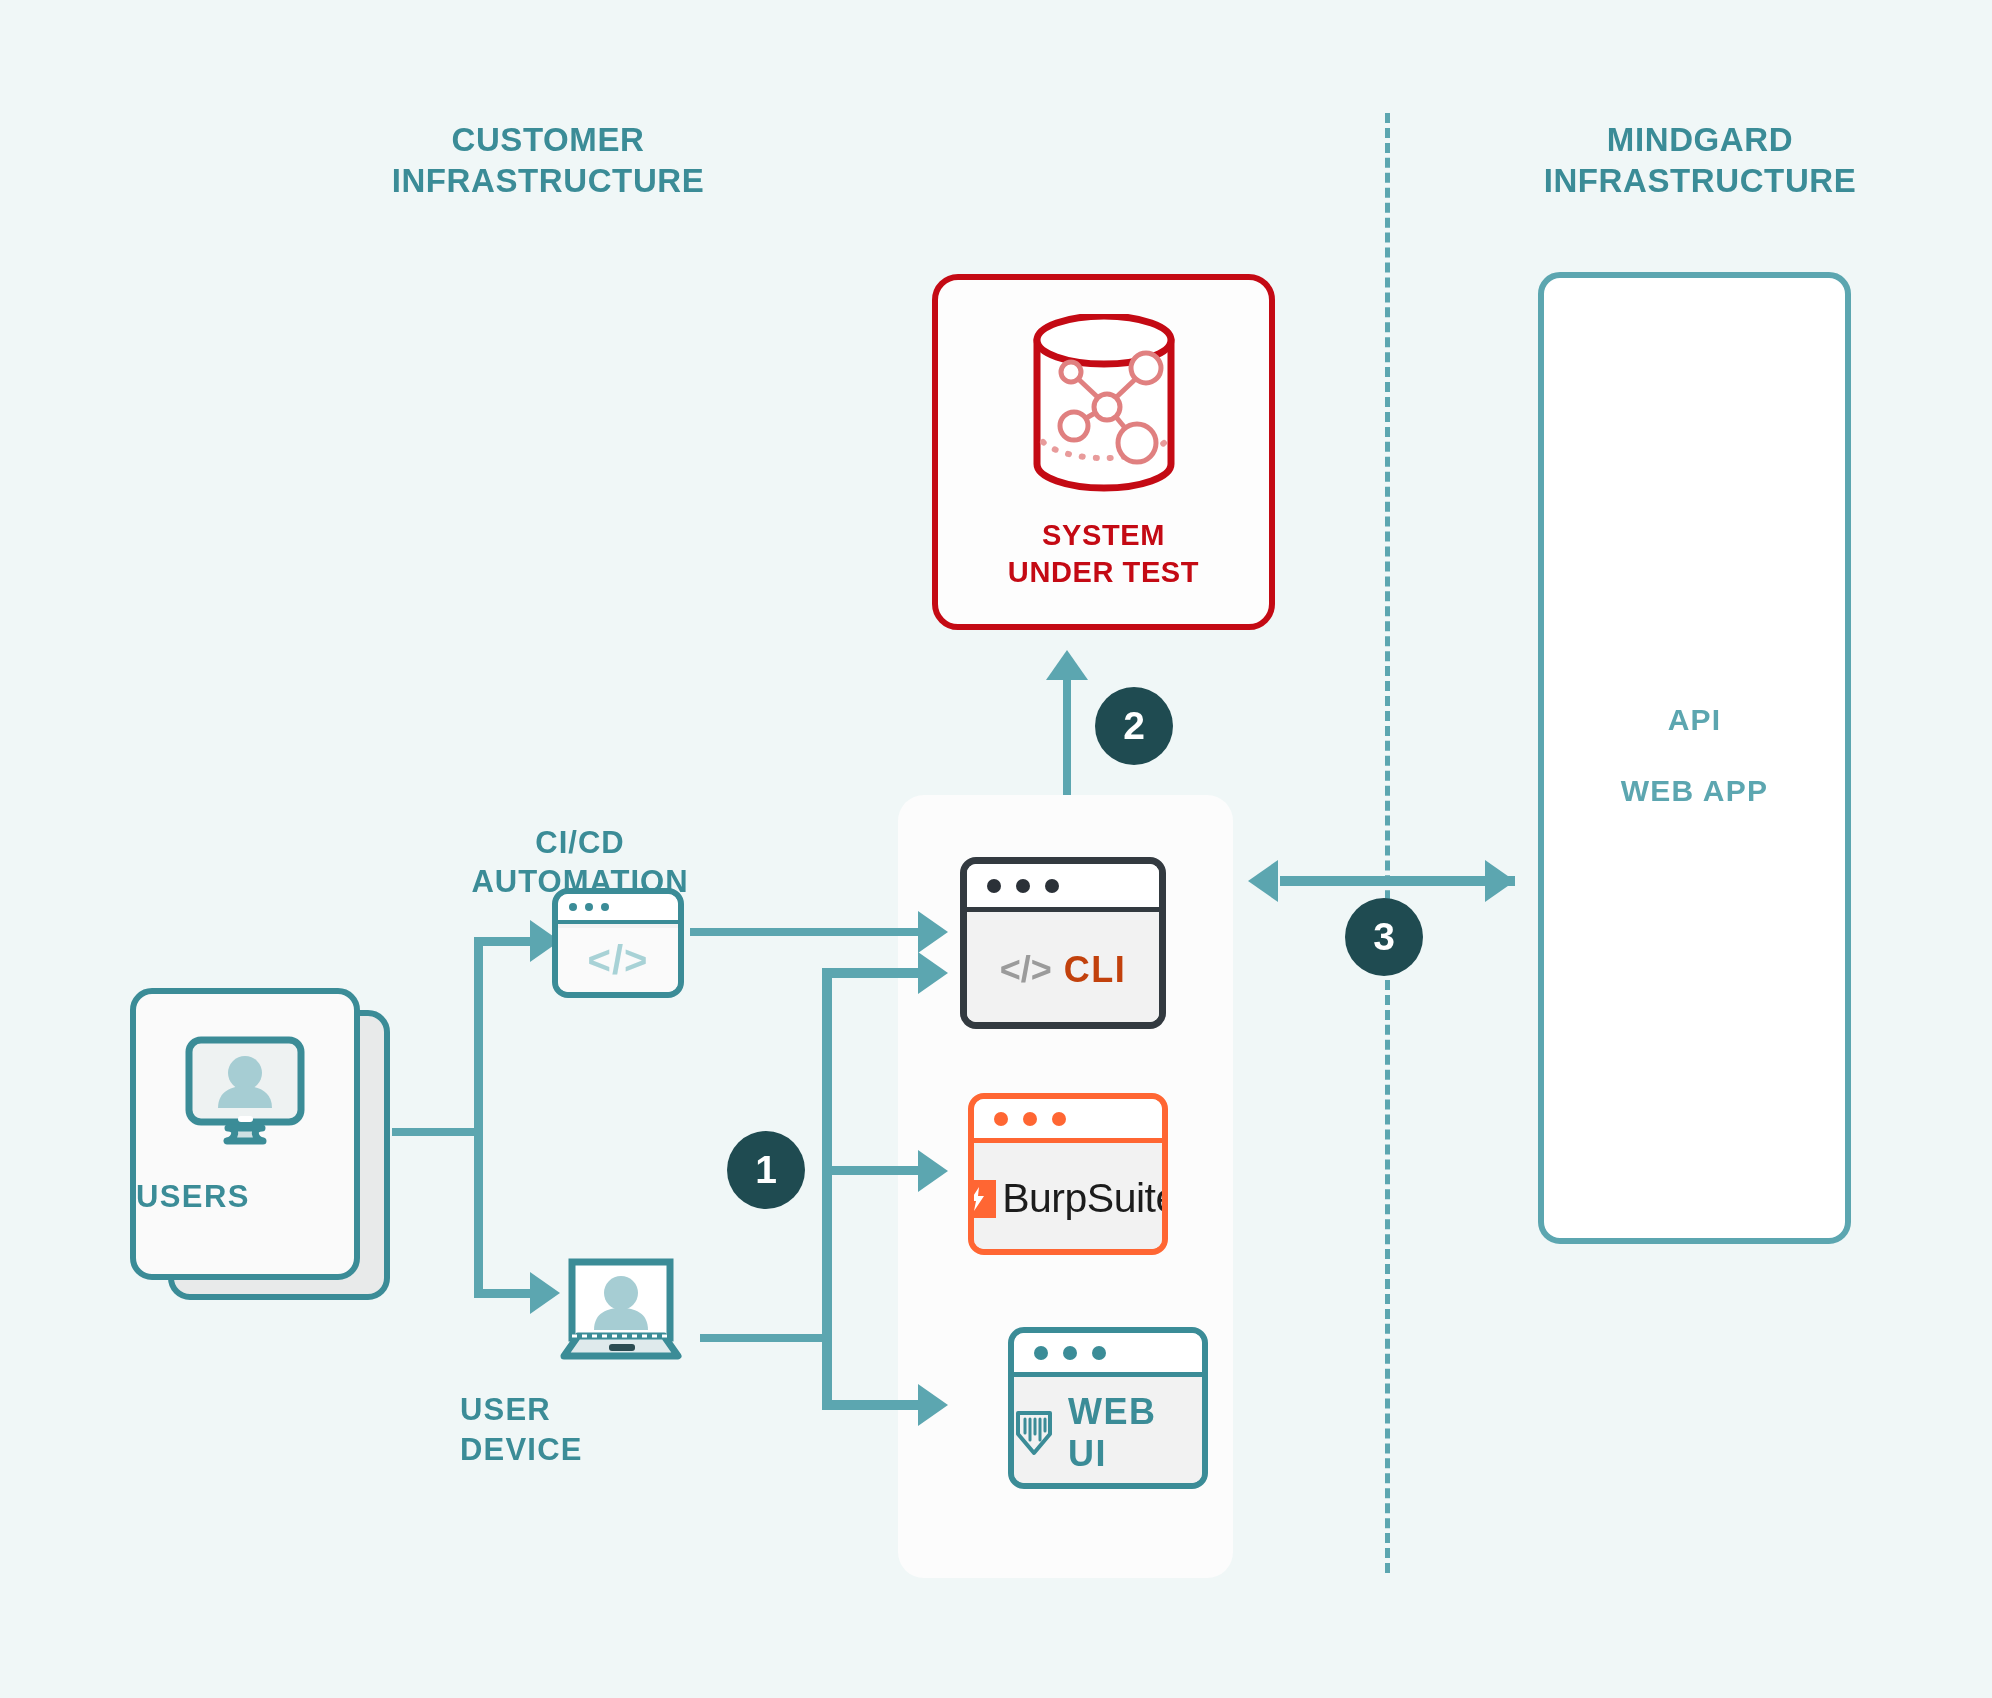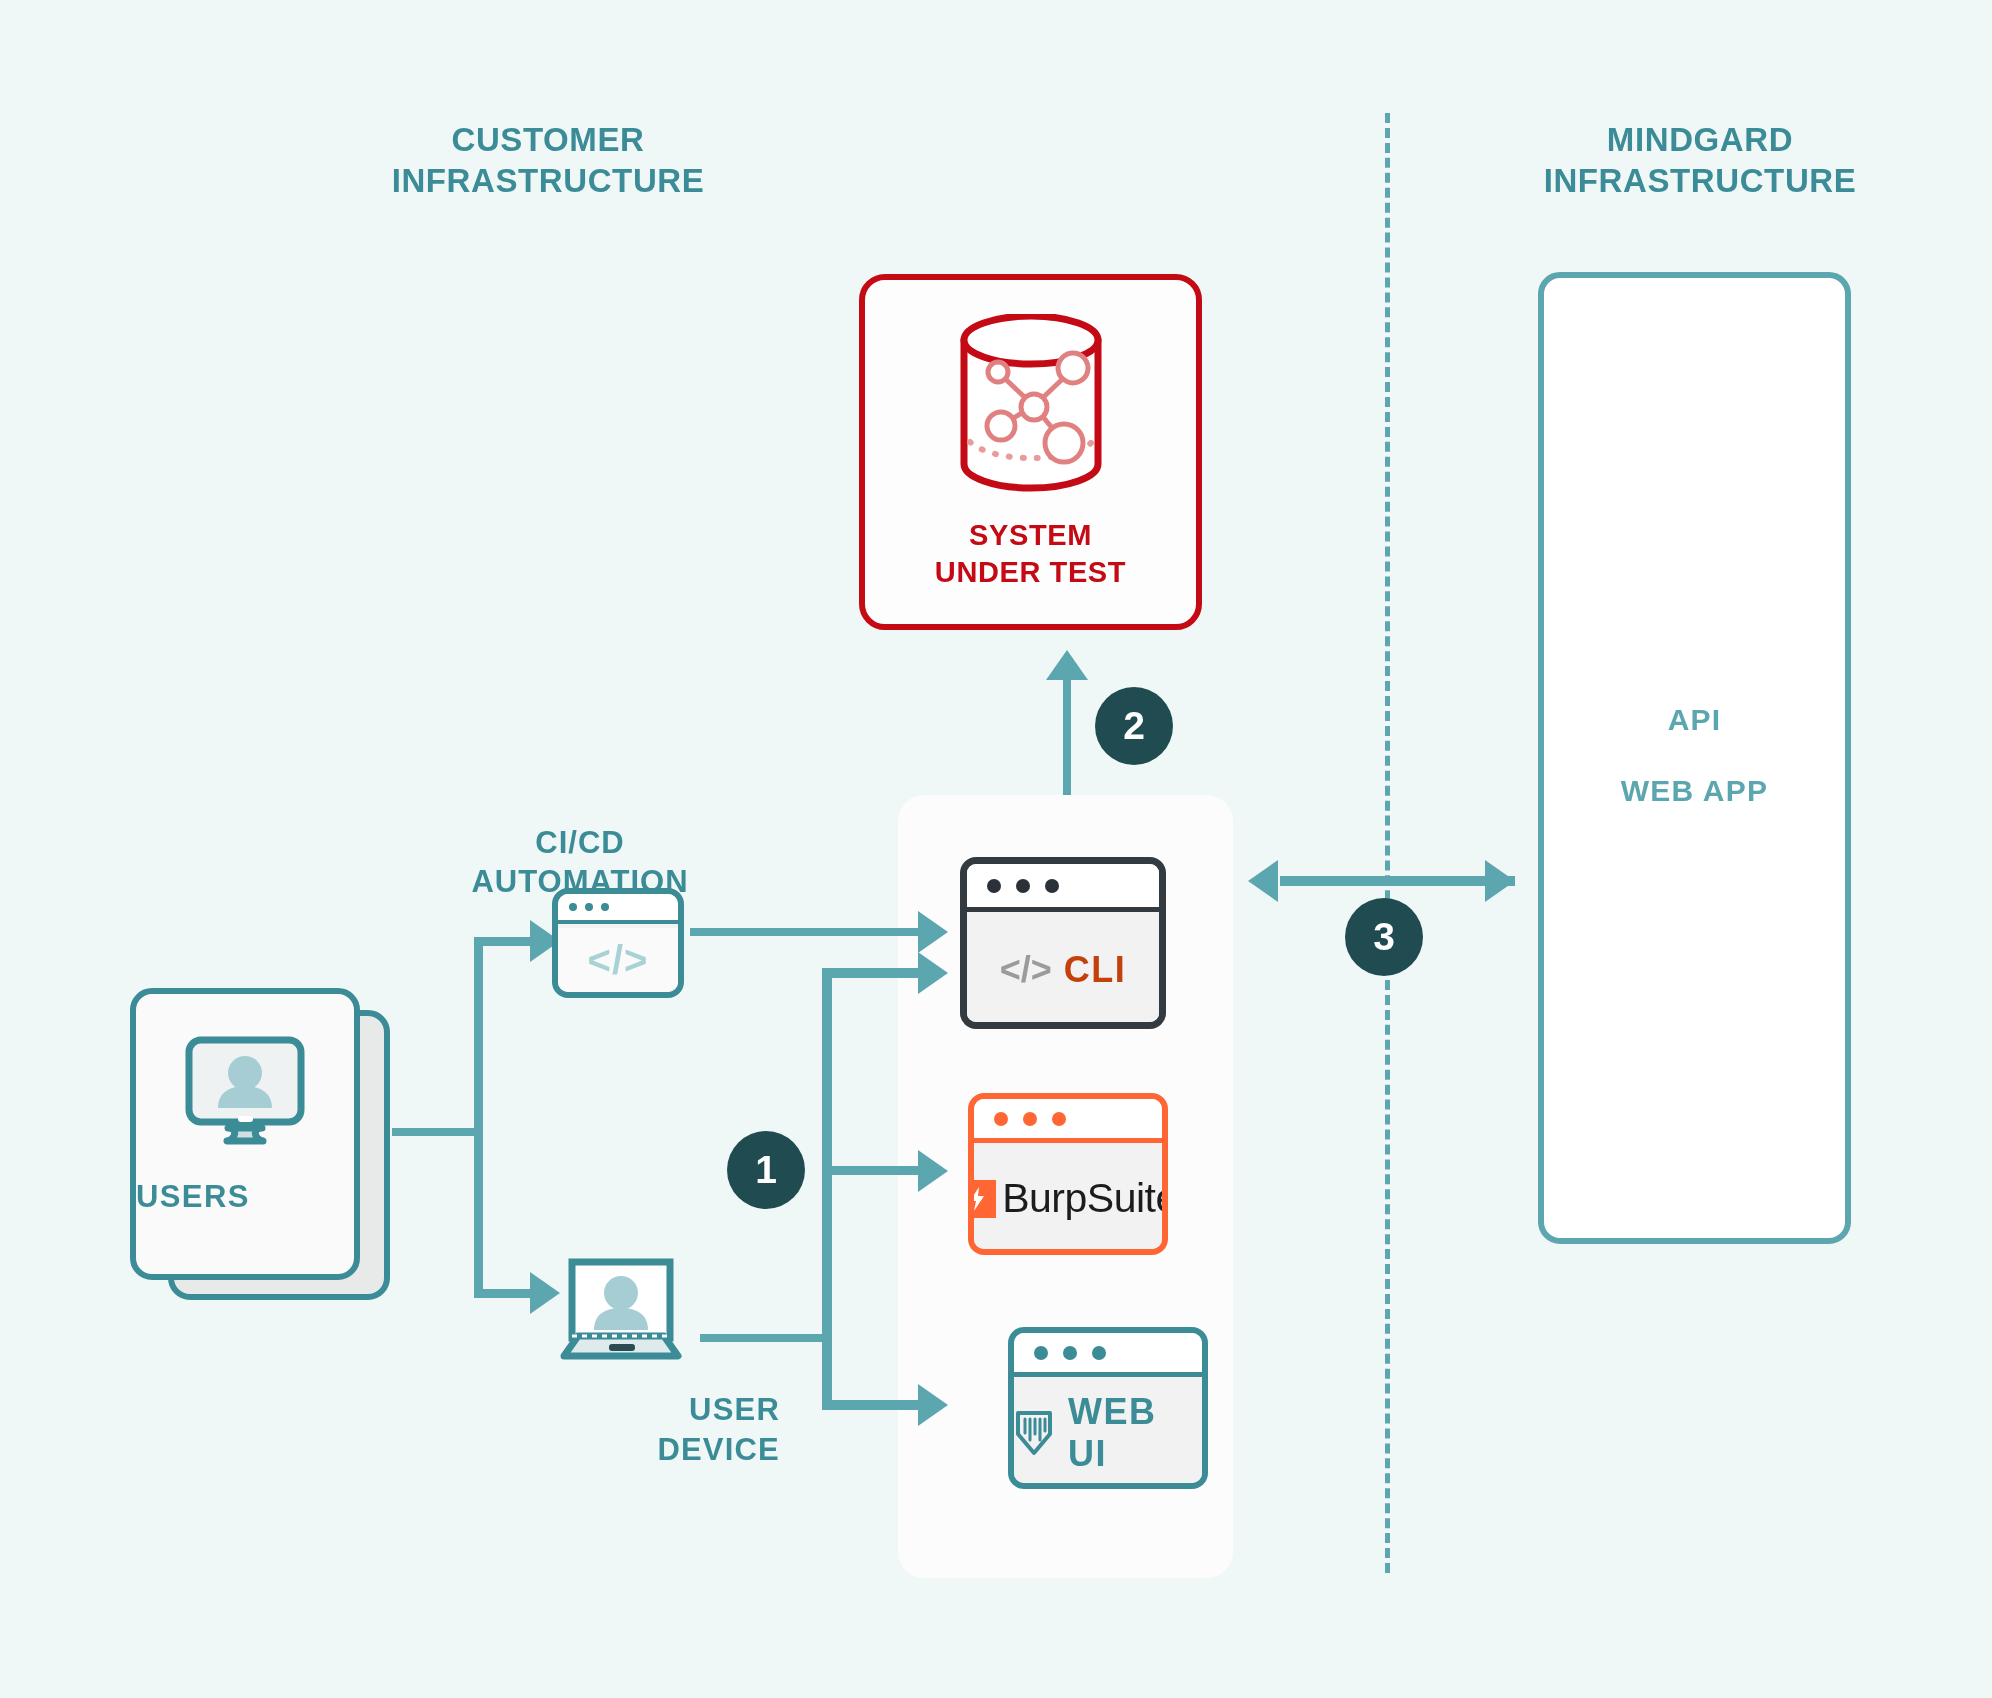--- a/index.html
+++ b/index.html
@@ -177,21 +177,21 @@
     left: 0; right: 0;
     text-align: left;
     font-weight: bold;
     font-size: 31px;
     letter-spacing: 1.4px;
     color: #3b8c97;
   }
   .device-label {
     position: absolute;
     left: 0; right: 0;
-    text-align: right;
+    text-align: left;
     font-weight: bold;
     font-size: 31px;
     line-height: 1.3;
     letter-spacing: 1.2px;
     color: #3b8c97;
     white-space: pre-line;
   }
   .cicd-label {
     position: absolute;
     left: 0; right: 0;
@@ -226,21 +226,21 @@
 <div id="stage">
 
   <div class="col-head" style="left:308px; top:120px; width:480px;">CUSTOMER
 INFRASTRUCTURE</div>
 
   <div class="col-head" style="left:1450px; top:120px; width:500px;">MINDGARD
 INFRASTRUCTURE</div>
 
   <div class="divider" style="left:1385px; top:113px; height:1460px;"></div>
 
-  <div class="sut-box" style="left:859px; top:274px; width:343px; height:356px;">
+  <div class="sut-box" style="left:932px; top:274px; width:343px; height:356px;">
 
     <div class="abs" style="left:50%; top:34px; transform:translateX(-50%);">
       <svg width="170" height="185" viewBox="0 0 170 185" aria-hidden="true">
 
         <path d="M18 26 L18 150 A67 24 0 0 0 152 150 L152 26" fill="#ffffff" stroke="#c40a14" stroke-width="7" stroke-linecap="round" stroke-linejoin="round"></path>
         <ellipse cx="85" cy="26" rx="67" ry="24" fill="#ffffff" stroke="#c40a14" stroke-width="7"></ellipse>
 
         <path d="M24 128 A66 26 0 0 0 146 128" fill="none" stroke="#e89b9b" stroke-width="6" stroke-linecap="round" stroke-dasharray="1 13"></path>
 
         <g stroke="#e08080" stroke-width="5" fill="none">

